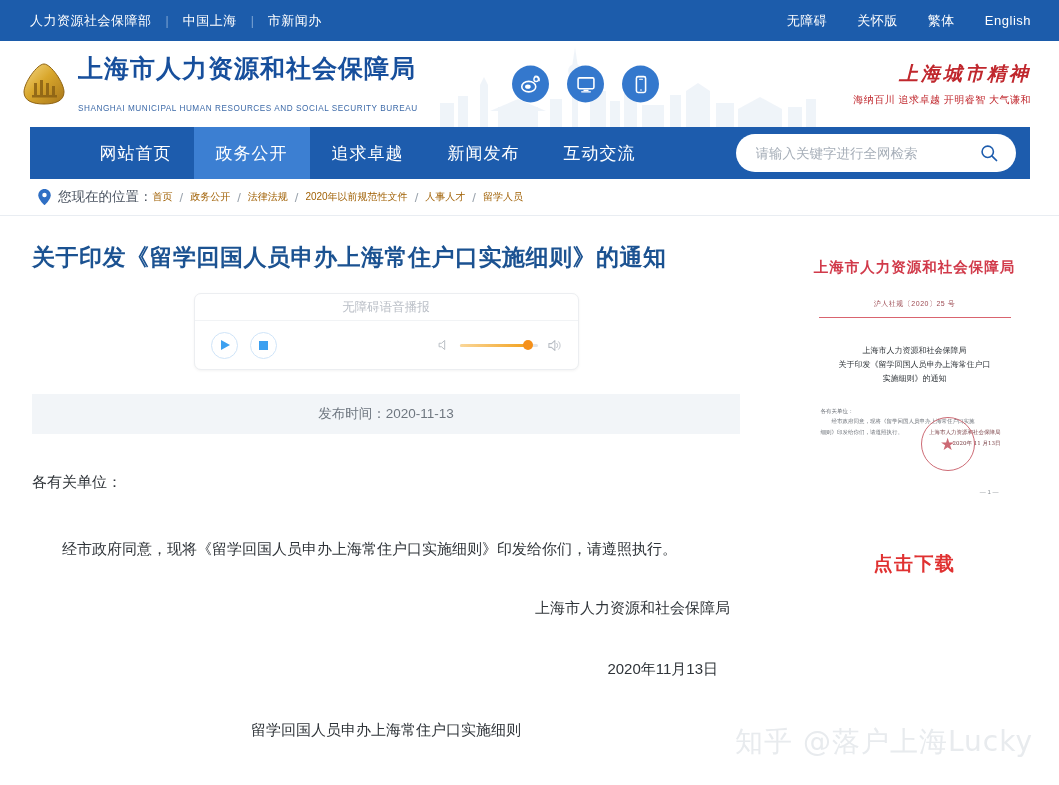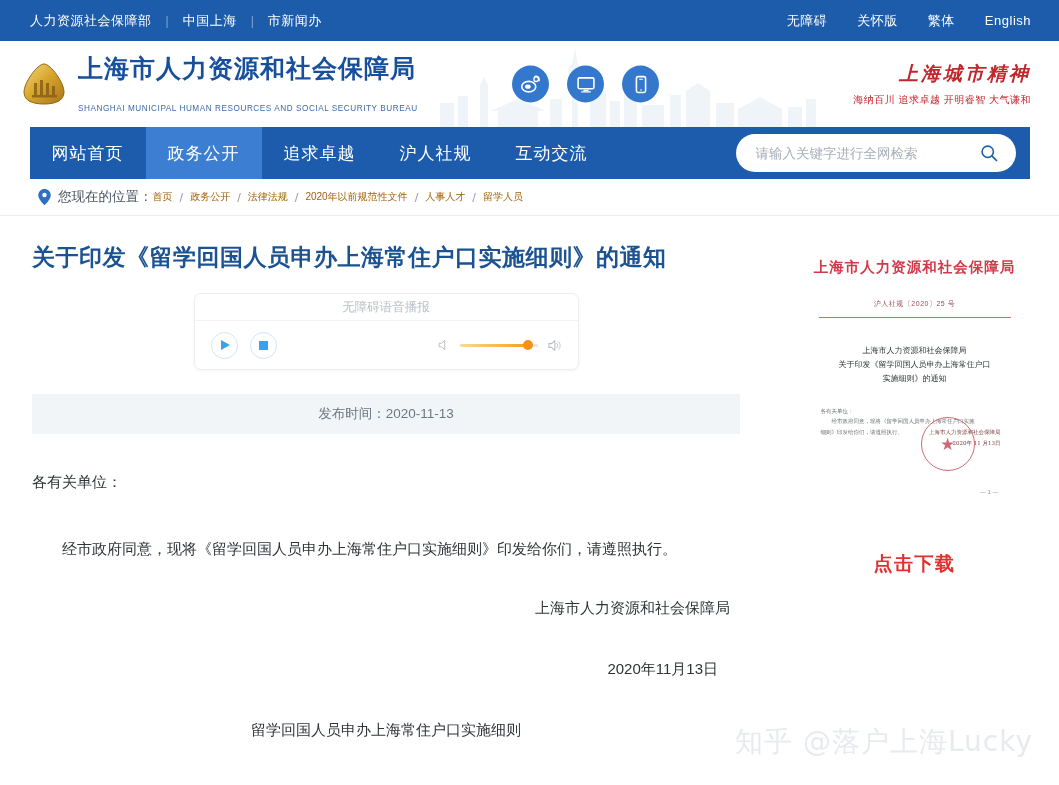--- a/index.html
+++ b/index.html
@@ -127,20 +127,21 @@
     display: flex;
     justify-content: center;
   }
   .nav {
     width: 1000px;
     height: 52px;
     background: #1d5cad;
     display: flex;
     align-items: stretch;
     position: relative;
+    padding-left: 48px;
   }
   .nav-item {
     display: flex;
     align-items: center;
     justify-content: center;
     padding: 0 22px;
     color: #ffffff;
     font-size: 17px;
     letter-spacing: 1px;
     cursor: pointer;
@@ -546,21 +547,21 @@
     <div class="spirit-title">上海城市精神</div>
     <div class="spirit-sub">海纳百川 追求卓越 开明睿智 大气谦和</div>
   </div>
 </div>
 
 <div class="navwrap">
   <div class="nav">
     <a class="nav-item" href="#">网站首页</a>
     <a class="nav-item active" href="#">政务公开</a>
     <a class="nav-item" href="#">追求卓越</a>
-    <a class="nav-item" href="#">沪人社规</a>
+    <a class="nav-item" href="#">新闻发布</a>
     <a class="nav-item" href="#">互动交流</a>
 
     <div class="search-box">
       <input class="search-input" type="text" placeholder="请输入关键字进行全网检索" style="">
       <button class="search-btn">
         <svg width="20" height="20" viewBox="0 0 24 24">
           <circle cx="10.5" cy="10.5" r="6.8" fill="none" stroke="#1d5cad" stroke-width="1.9"></circle>
           <line x1="15.4" y1="15.4" x2="21" y2="21" stroke="#1d5cad" stroke-width="2.1" stroke-linecap="round"></line>
         </svg>
       </button>

